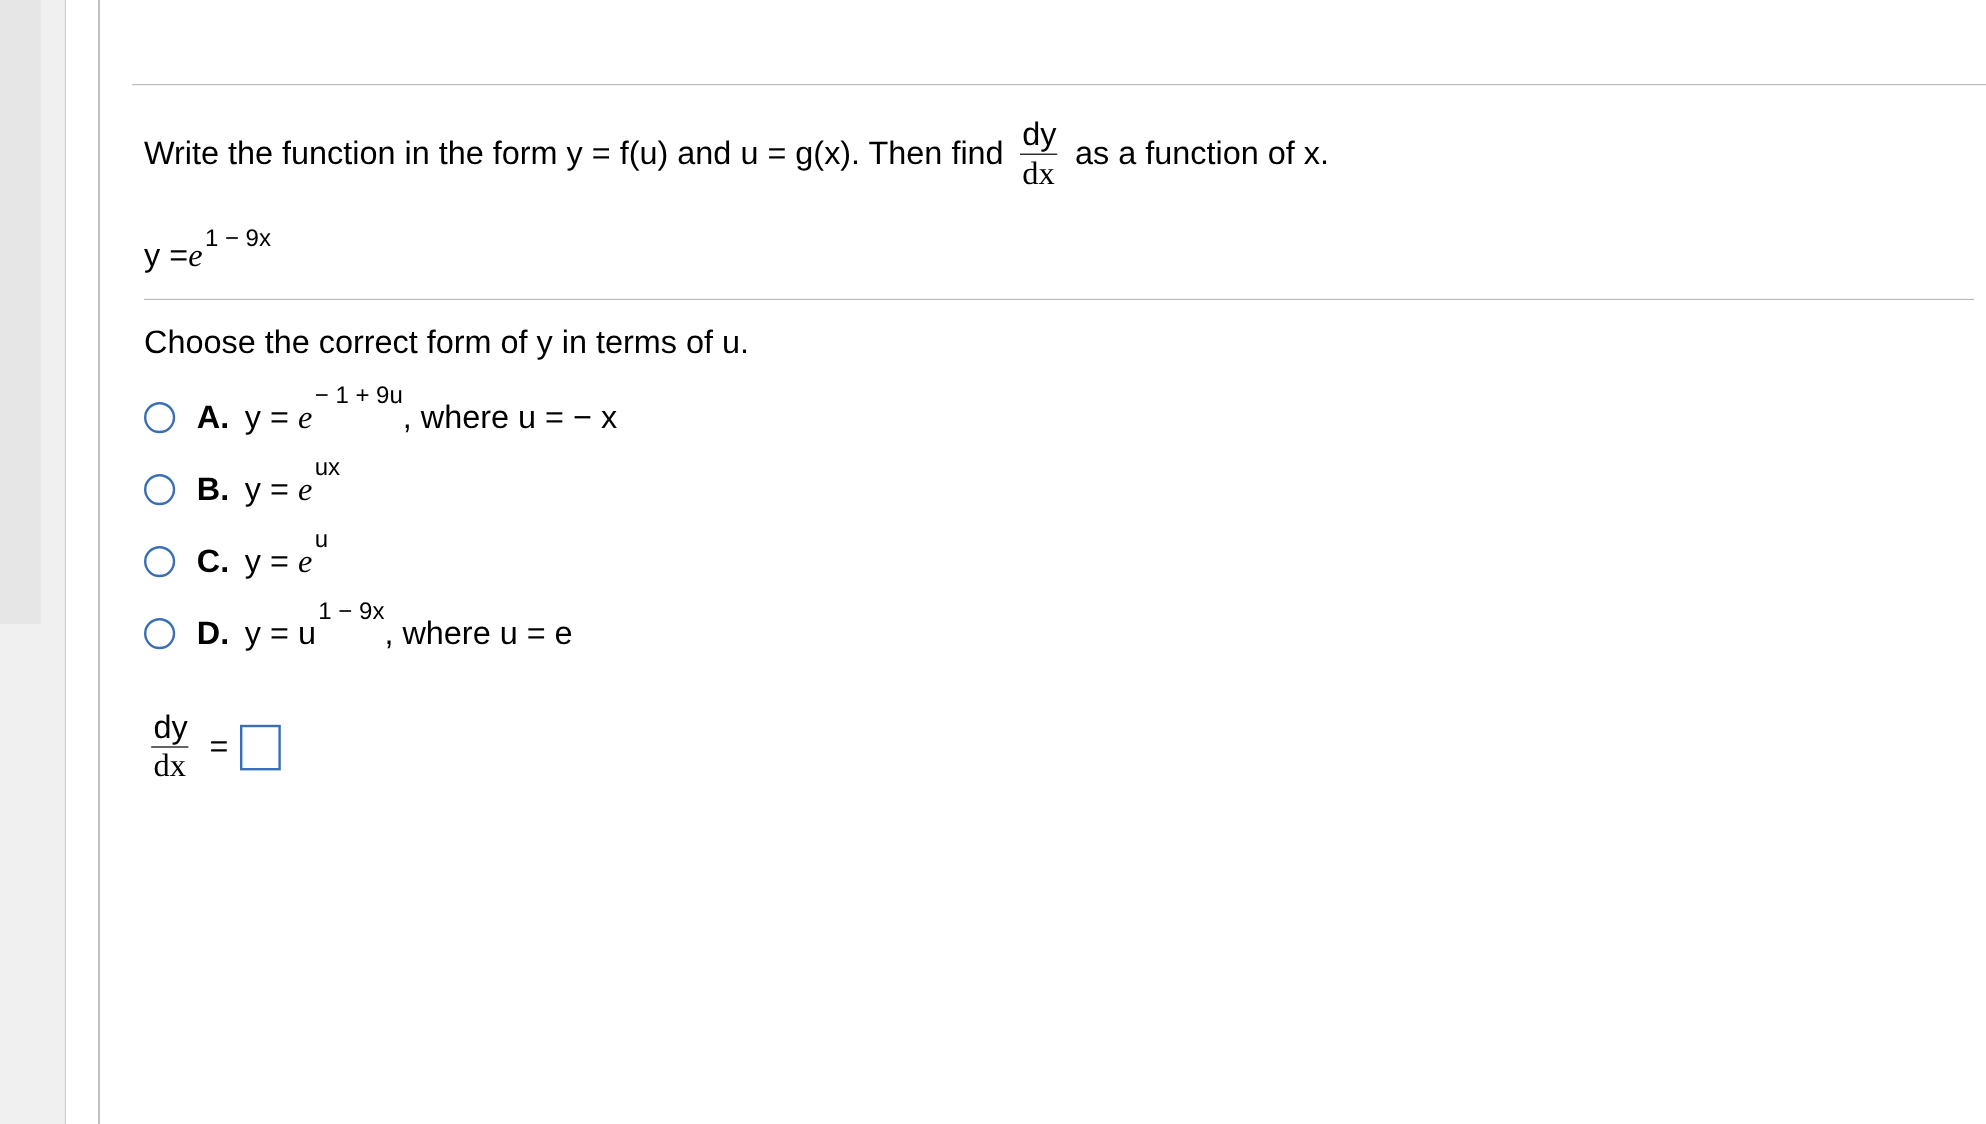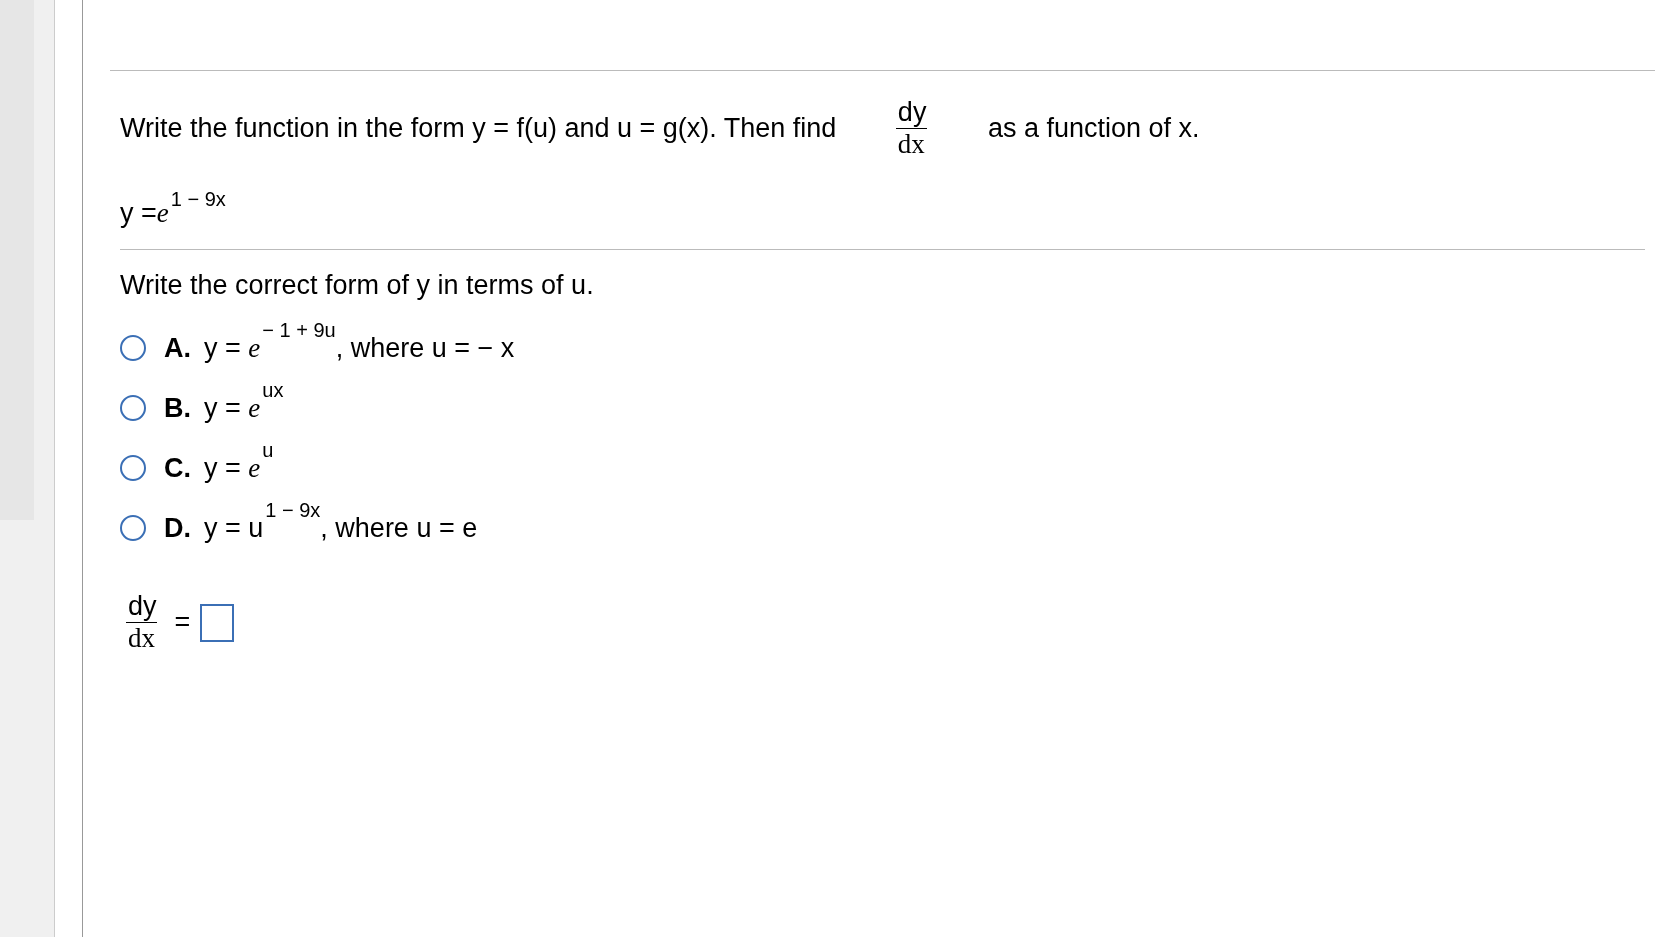--- a/index.html
+++ b/index.html
@@ -44,21 +44,20 @@
     margin: 0;
   }
   .question-block {
     padding: 28px 10px 22px 10px;
   }
   .prompt-line {
     display: flex;
     align-items: center;
     flex-wrap: wrap;
     margin-bottom: 40px;
-    gap: 46px;
   }
   .prompt-line .txt { white-space: pre; }
   .frac {
     display: inline-flex;
     flex-direction: column;
     align-items: flex-start;
     vertical-align: middle;
     margin: 0 6px;
     line-height: 1;
     font-size: 27px;
@@ -144,21 +143,21 @@
       </div>
 
       <div class="given">
         <span>y = </span>
         <span class="italic-e">e</span>
         <span class="sup">1 − 9x</span>
       </div>
 
       <hr class="hr">
 
-      <div class="sub-prompt">Write the correct form of y in terms of u.</div>
+      <div class="sub-prompt">Choose the correct form of y in terms of u.</div>
 
       <div class="choices">
 
         <div class="choice">
           <div class="radio"></div>
           <div class="choice-label">A.</div>
           <div class="choice-body">
             <span class="txt">y = </span>
             <span class="italic-e">e</span>
             <span class="sup"> − 1 + 9u</span>

